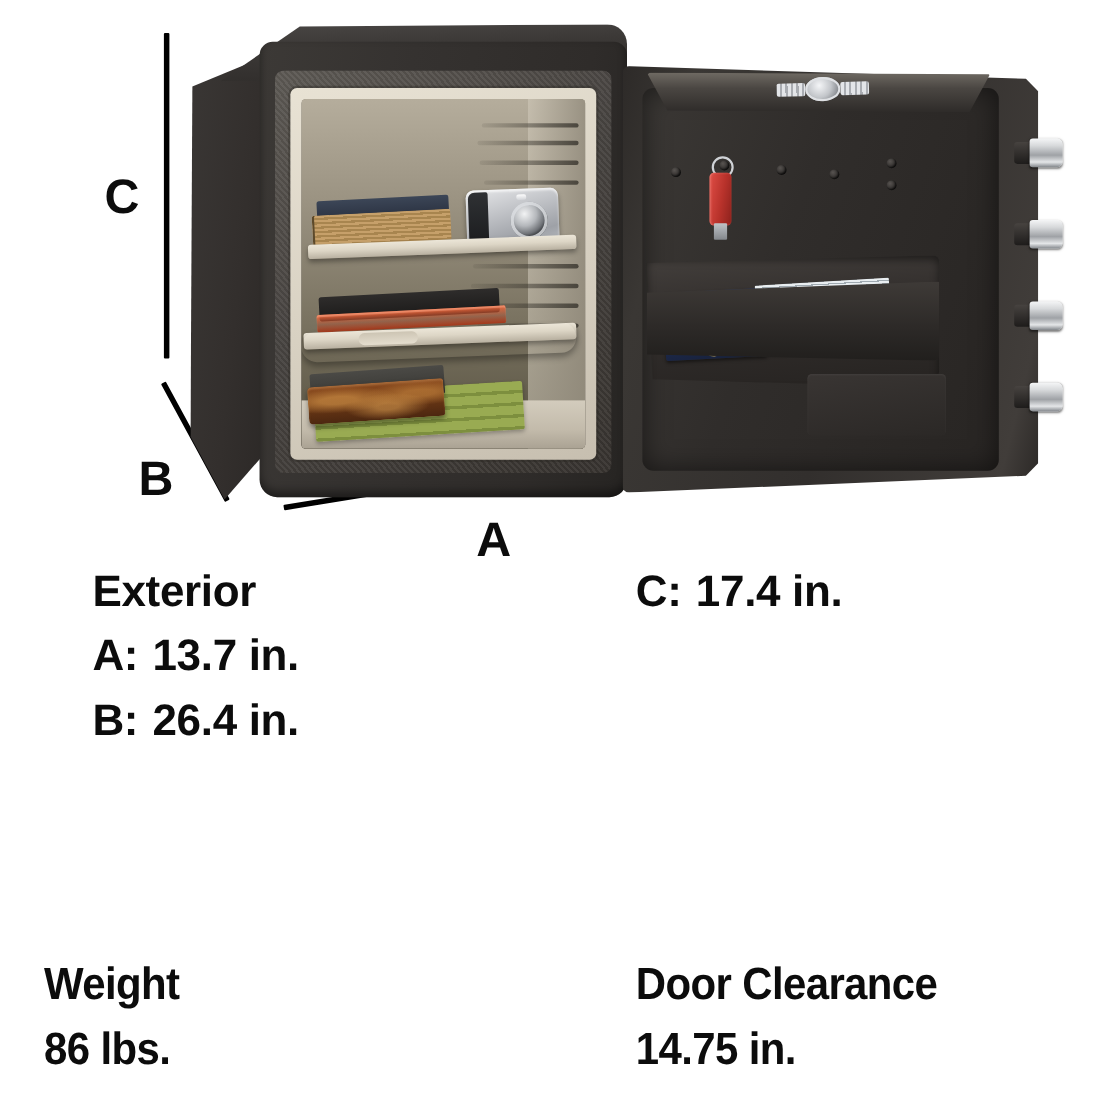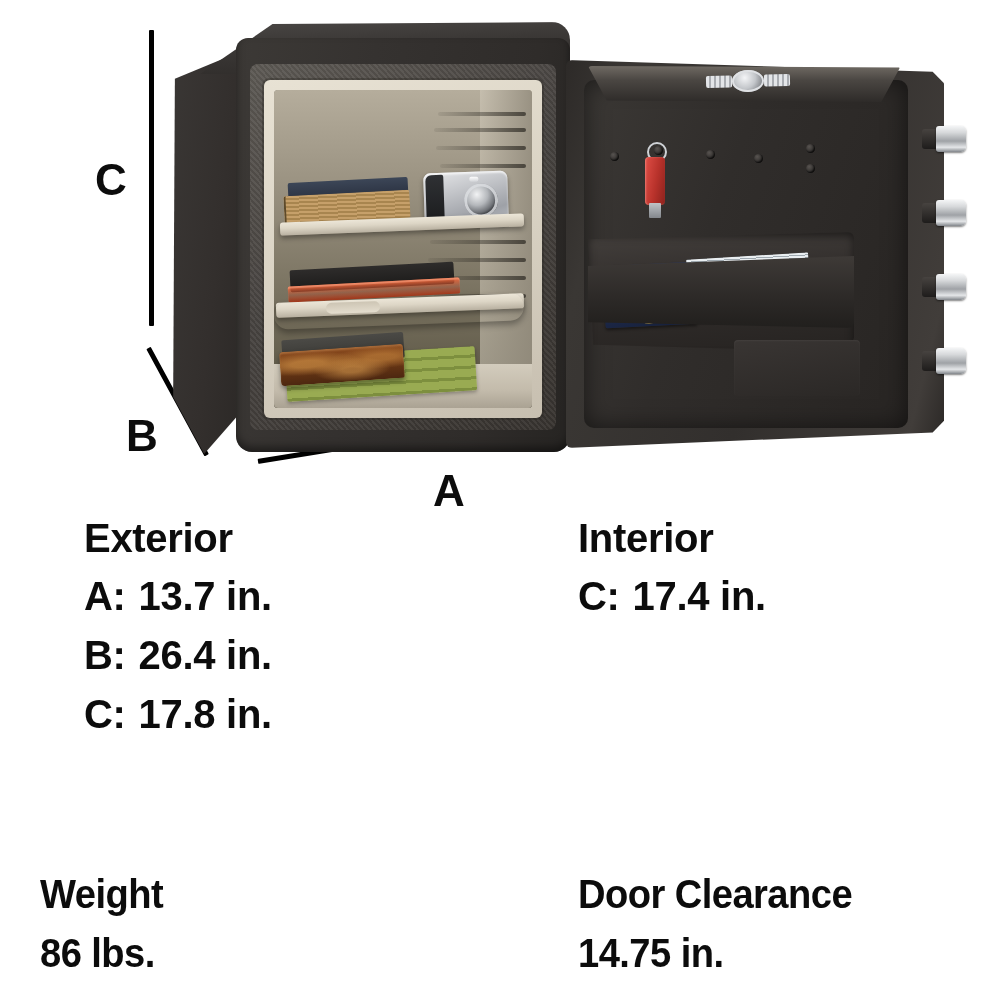--- a/index.html
+++ b/index.html
@@ -551,27 +551,23 @@
 </div>
 
 <div class="spec-col" id="spec-exterior">
   <div class="spec-heading">Exterior</div>
   <div class="spec-row">
     <span class="spec-key">A:</span><span class="spec-val">13.7 in.</span>
   </div>
   <div class="spec-row">
     <span class="spec-key">B:</span><span class="spec-val">26.4 in.</span>
   </div>
-  <div class="spec-row">
-    <span class="spec-key">C:</span><span class="spec-val">17.8 in.</span>
-  </div>
 </div>
 
 <div class="spec-col" id="spec-interior">
-  <div class="spec-heading">Interior</div>
   <div class="spec-row">
     <span class="spec-key">C:</span><span class="spec-val">17.4 in.</span>
   </div>
 </div>
 
 <div class="spec-col" id="spec-weight">
   <div class="spec-block-title">Weight</div>
   <div class="spec-block-value">86 lbs.</div>
 </div>
 

